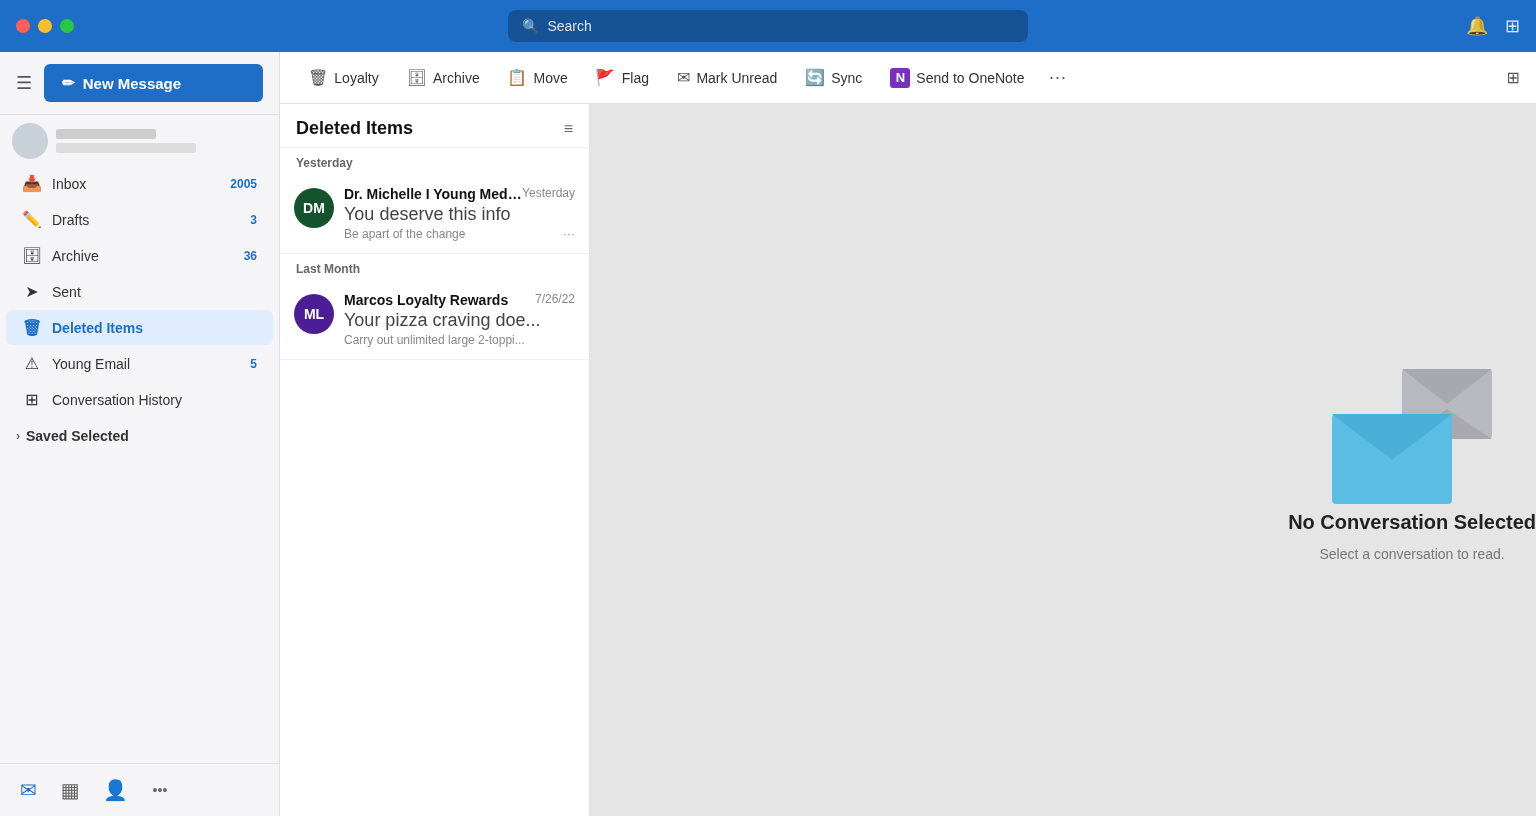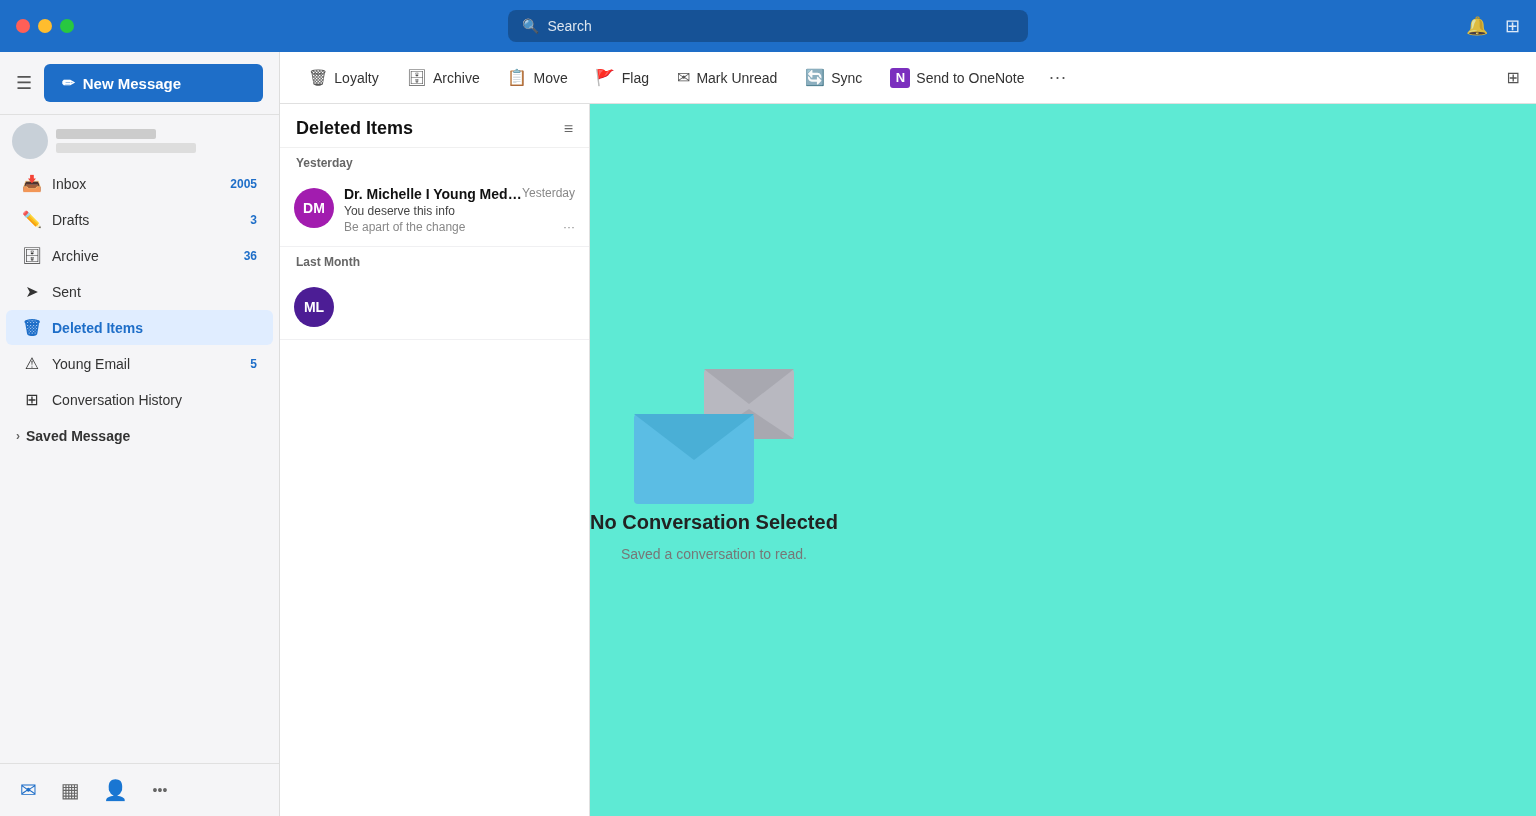--- a/index.html
+++ b/index.html
@@ -247,42 +247,42 @@
       border-radius: 50%;
       display: flex;
       align-items: center;
       justify-content: center;
       font-size: 14px;
       font-weight: 700;
       color: #fff;
       flex-shrink: 0;
       margin-top: 2px;
     }
-    .avatar-dm { background: #a21caf; }
+    .avatar-dm { background: #14532d; }
     .avatar-ml { background: #4c1d95; }
 
     .email-content { flex: 1; min-width: 0; }
     .email-row1 {
       display: flex;
       justify-content: space-between;
       align-items: flex-start;
       margin-bottom: 2px;
     }
     .email-sender {
       font-size: 14px;
       font-weight: 600;
       color: #111;
       white-space: nowrap;
       overflow: hidden;
       text-overflow: ellipsis;
       max-width: 180px;
     }
     .email-date { font-size: 12px; color: #888; flex-shrink: 0; }
     .email-subject {
-      font-size: 12px;
+      font-size: 18px;
       color: #444;
       white-space: nowrap;
       overflow: hidden;
       text-overflow: ellipsis;
       margin-bottom: 2px;
     }
     .email-preview {
       font-size: 12px;
       color: #888;
       white-space: nowrap;
@@ -290,23 +290,23 @@
       text-overflow: ellipsis;
       display: flex;
       justify-content: space-between;
     }
 
     
     .preview-panel {
       flex: 1;
       display: flex;
       flex-direction: column;
-      align-items: flex-start;
+      align-items: flex-end;
       justify-content: center;
-      background: #5eead4;
+      background: #e5e5e5;
     }
     .no-conversation {
       display: flex;
       flex-direction: column;
       align-items: center;
       gap: 12px;
     }
     .envelope-group {
       position: relative;
       width: 160px;
@@ -477,21 +477,21 @@
       </div>
 
       <div class="nav-item">
         <span class="nav-icon">⊞</span>
         <span class="nav-label">Conversation History</span>
       </div>
     </div>
 
     <div class="section-header">
       <span class="section-chevron">›</span>
-      <span>Saved Message</span>
+      <span>Saved Selected</span>
     </div>
 
     <div style="flex:1;"></div>
     <div class="bottom-nav">
       <span class="bottom-nav-icon">✉</span>
       <span class="bottom-nav-icon inactive">▦</span>
       <span class="bottom-nav-icon inactive">👤</span>
       <span class="bottom-nav-icon inactive" style="font-size:14px;">•••</span>
     </div>
   </div>
@@ -552,20 +552,30 @@
             <div class="email-preview">
               <span>Be apart of the change</span>
               <span>···</span>
             </div>
           </div>
         </div>
 
         <div class="date-separator">Last Month</div>
         <div class="email-item">
           <div class="email-avatar avatar-ml">ML</div>
+          <div class="email-content">
+            <div class="email-row1">
+              <span class="email-sender">Marcos Loyalty Rewards</span>
+              <span class="email-date">7/26/22</span>
+            </div>
+            <div class="email-subject">Your pizza craving doe...</div>
+            <div class="email-preview">
+              <span>Carry out unlimited large 2-toppi...</span>
+            </div>
+          </div>
         </div>
       </div>
 
       <div class="preview-panel">
         <div class="no-conversation">
 
           <div class="envelope-group">
 
             <div class="envelope-back">
               <svg width="90" height="70" viewBox="0 0 90 70">
@@ -578,19 +588,19 @@
             <div class="envelope-front">
               <svg width="120" height="90" viewBox="0 0 120 90">
                 <rect x="0" y="0" width="120" height="90" rx="4" fill="#5bbde4"></rect>
                 <polygon points="0,0 120,0 60,46" fill="#4aafd6"></polygon>
                 <polygon points="0,90 55,52 0,90" fill="#4aafd6"></polygon>
                 <polygon points="120,90 65,52 120,90" fill="#4aafd6"></polygon>
               </svg>
             </div>
           </div>
           <div class="no-conv-title">No Conversation Selected</div>
-          <div class="no-conv-subtitle">Saved a conversation to read.</div>
+          <div class="no-conv-subtitle">Select a conversation to read.</div>
         </div>
       </div>
 
     </div>
   </div>
 </div>
 
 </body></html>

